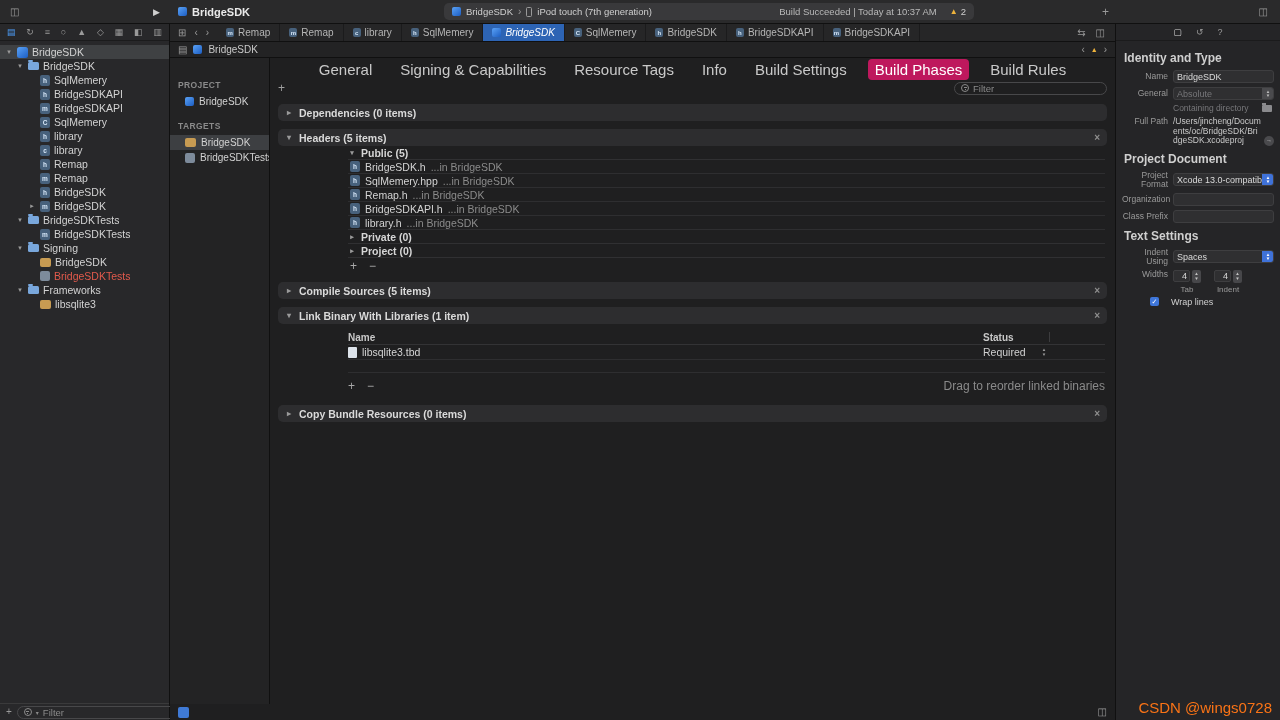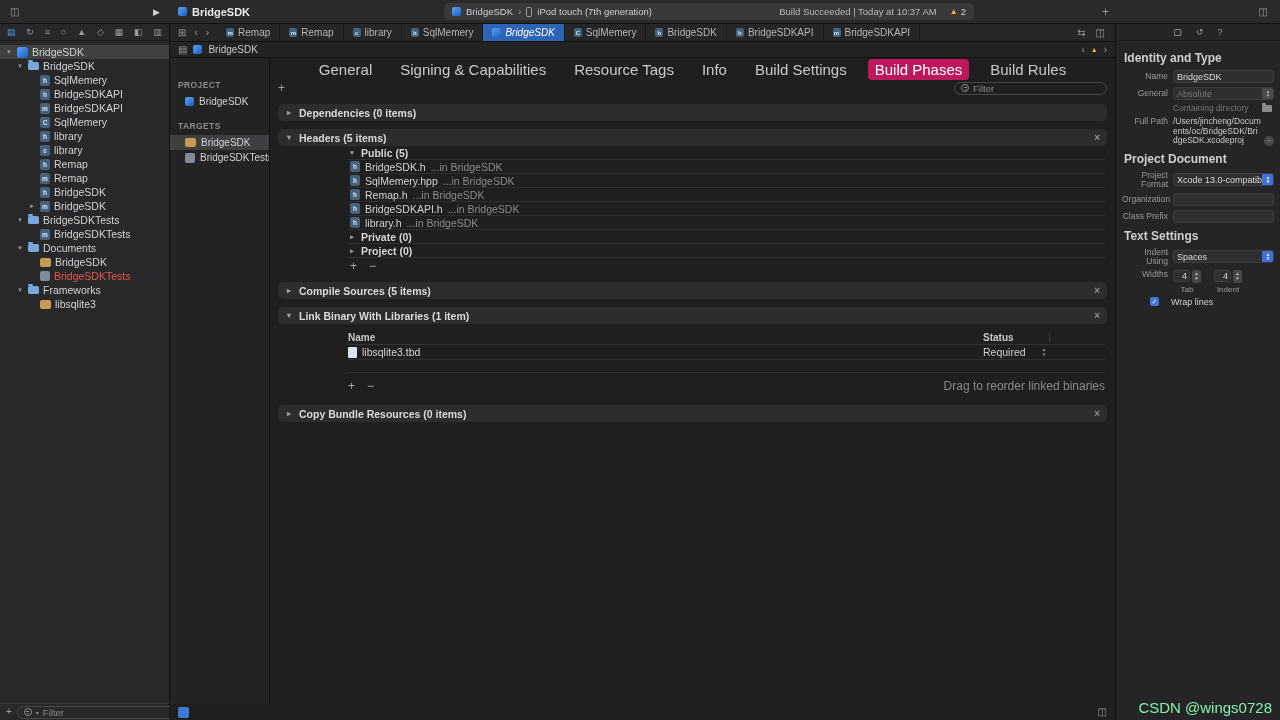--- a/index.html
+++ b/index.html
@@ -121,21 +121,21 @@
 .fp-arrow{position:absolute;right:0;bottom:0;width:10px;height:10px;border-radius:50%;background:#4a4a4d;color:#cfcfcf;font-size:6px;display:flex;align-items:center;justify-content:center}
 .widths-row{display:flex;align-items:flex-start;margin-bottom:2px}
 .stepgrp{display:flex;flex-direction:column;align-items:center;margin-right:13px}
 .stepper{display:flex;align-items:center}
 .stepfield{width:17px;height:12px;background:#2f2f31;border:1px solid #3e3e40;border-radius:2px;font-size:9px;color:#dadada;display:flex;align-items:center;justify-content:flex-end;padding:0 2px}
 .stepbtns{width:9px;height:13px;background:#47474a;border-radius:2px;margin-left:2px;display:flex;flex-direction:column;align-items:center;justify-content:center;color:#c5c5c5;font-size:4.5px;line-height:3.2px;gap:1px}
 .stepcap{font-size:8px;color:#9a9a9a;margin-top:2px}
 .cbrow{display:flex;align-items:center;gap:12px;margin-left:28px;margin-top:3px}
 .cbox{width:9px;height:9px;border-radius:2px;background:#3e76da;color:#fff;font-size:7px;display:flex;align-items:center;justify-content:center}
 .cblabel{font-size:9px;color:#d0d0d0}
-.watermark{position:absolute;right:8px;bottom:4px;color:#86efac;font-size:15px;z-index:20}
+.watermark{position:absolute;right:8px;bottom:4px;color:#f97316;font-size:15px;z-index:20}
 </style>
 </head>
 <body>
 
 <div class="window">
 
   <div class="toolbar">
     <div class="tb-left">
       <span class="icon">◫</span>
       <span class="tb-play">▶</span>
@@ -245,21 +245,21 @@
           <span class="nav-label">BridgeSDKTests</span>
         </div>
         <div class="nav-row lvl2">
           <span class="disc"></span>
           <span class="fbadge">m</span>
           <span class="nav-label">BridgeSDKTests</span>
         </div>
         <div class="nav-row lvl1">
           <span class="disc">▾</span>
           <span class="fold"></span>
-          <span class="nav-label">Documents</span>
+          <span class="nav-label">Signing</span>
         </div>
         <div class="nav-row lvl2">
           <span class="disc"></span>
           <span class="fwic"></span>
           <span class="nav-label">BridgeSDK</span>
         </div>
         <div class="nav-row lvl2 missing">
           <span class="disc"></span>
           <span class="testic"></span>
           <span class="nav-label">BridgeSDKTests</span>

